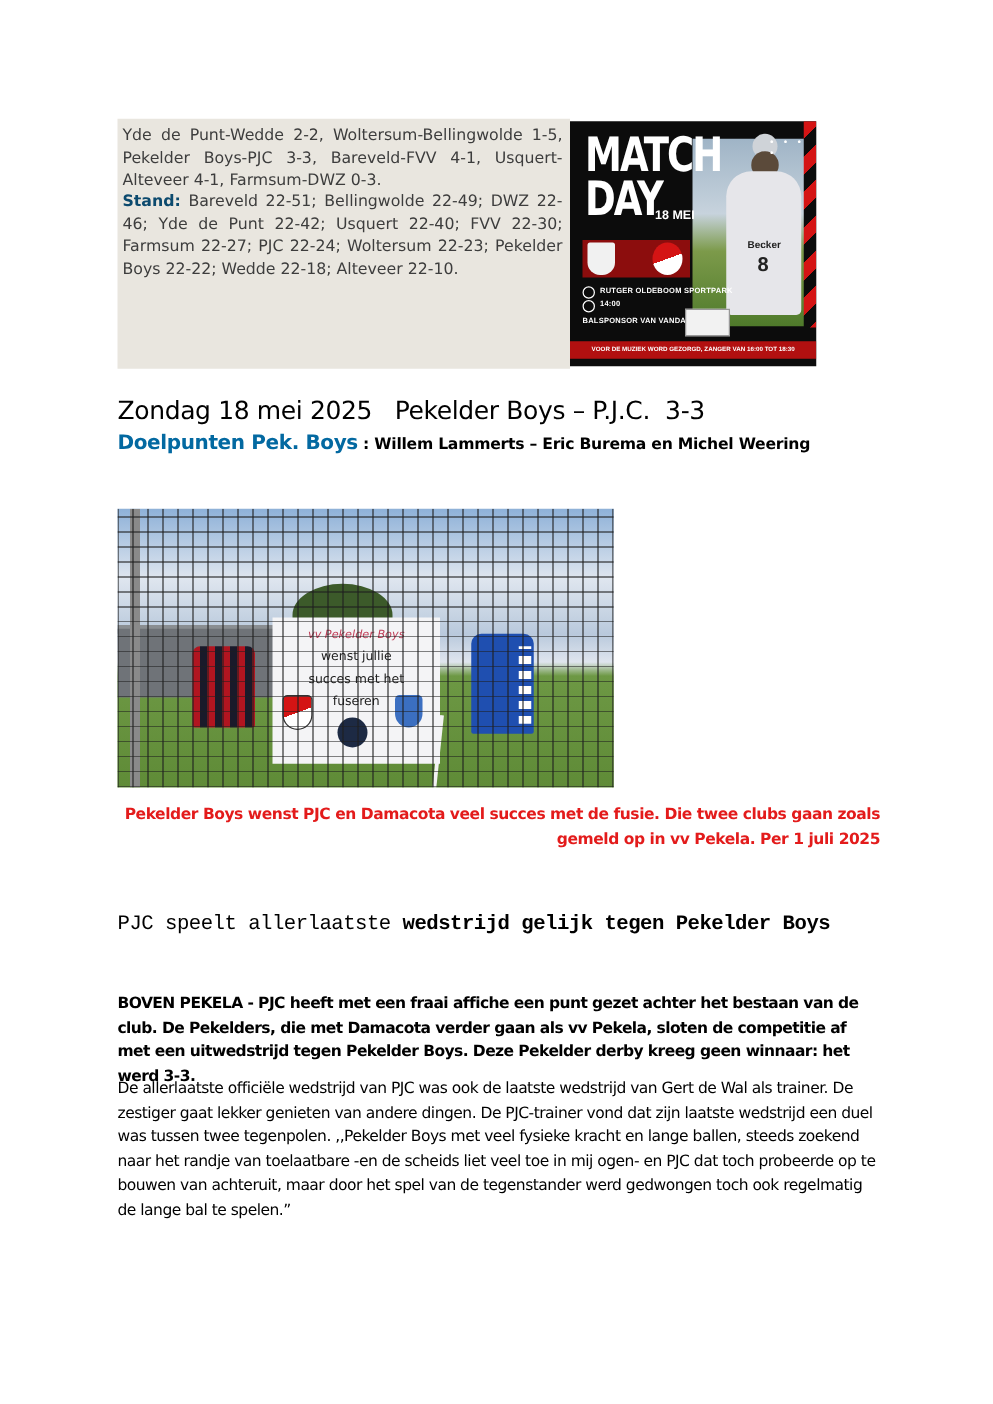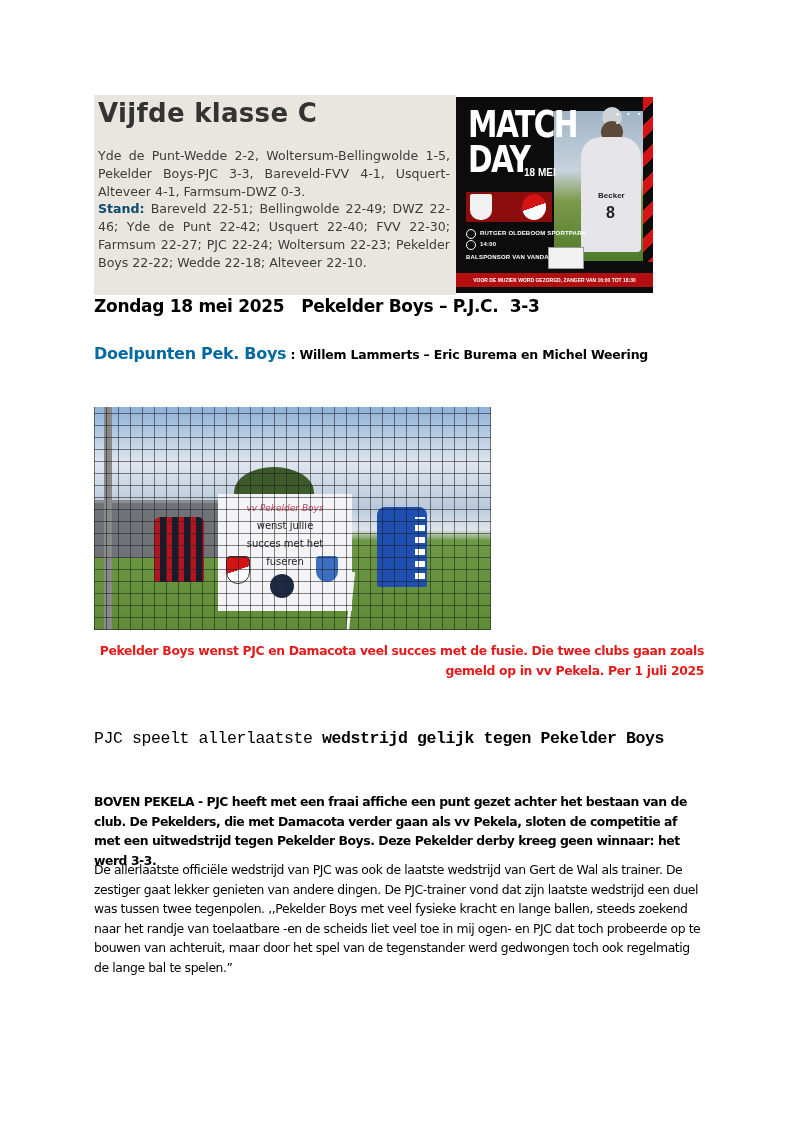--- a/index.html
+++ b/index.html
@@ -37,21 +37,21 @@
     .poster .vs { position: absolute; left: 46px; top: 101px; color: #fff; font-size: 13px; font-style: italic; font-weight: bold; margin-left: 23px; }
     .poster .logo-r { position: absolute; left: 66px; top: 97px; width: 24px; height: 26px; border-radius: 50%;
                       background: linear-gradient(160deg, #d41414 50%, #fff 50%); }
     .poster .info { position: absolute; left: 10px; color: #fff; font-size: 6px; font-weight: bold; letter-spacing: 0.2px; }
     .poster .pin { position: absolute; left: 10px; width: 8px; height: 8px; border: 1px solid #fff; border-radius: 50%; }
     .poster .sponsor-box { position: absolute; left: 92px; top: 150px; width: 34px; height: 20px; background: #f2f2f2; border: 1px solid #999; }
     .poster .footer { position: absolute; left: 0; top: 176px; width: 197px; height: 14px; background: #b21010; color: #fff;
                       font-size: 5px; font-weight: bold; text-align: center; line-height: 14px; white-space: nowrap; }
 
     
-    .h-match { left: 94px; top: 296px; font-size: 17px; font-weight: bold; font-family: "DejaVu Sans", sans-serif; letter-spacing: -0.3px; white-space: pre; }
+    .h-match { left: 94px; top: 316px; font-size: 20px; font-weight: normal; font-family: "DejaVu Sans", sans-serif; letter-spacing: -0.3px; white-space: pre; }
     .scorers { left: 94px; top: 344px; white-space: nowrap; font-family: "DejaVu Sans", sans-serif; }
     .scorers .lbl { color: #0369a1; font-size: 16px; font-weight: bold; letter-spacing: -0.3px; }
     .scorers .names { color: #000; font-size: 12.5px; font-weight: bold; letter-spacing: -0.2px; }
 
     
     .photo-main { left: 94px; top: 407px; width: 397px; height: 223px; overflow: hidden;
                   background: linear-gradient(180deg, #8eb1d8 0%, #dfe6ef 25%, #b9c9dc 45%, #dfe5ee 55%, #6d9844 60%, #5f8b37 100%); }
     .net { position: absolute; inset: 0;
            background-image: repeating-linear-gradient(0deg, rgba(30,30,30,0.55) 0 1px, transparent 1px 12px),
                              repeating-linear-gradient(90deg, rgba(30,30,30,0.55) 0 1px, transparent 1px 12px); }
@@ -80,21 +80,20 @@
     .art-title .bold { font-weight: bold; }
     .lead { left: 94px; top: 792px; width: 610px; font-size: 12.4px; font-weight: bold; line-height: 19.5px;
             font-family: "DejaVu Sans", sans-serif; letter-spacing: -0.45px; }
     .body { left: 94px; top: 860px; width: 610px; font-size: 12.4px; line-height: 19.6px;
             font-family: "DejaVu Sans", sans-serif; letter-spacing: -0.4px; }
   </style>
 </head>
 <body>
 
 <div class="abs clip">
-  <div class="clip-title">Vijfde klasse C</div>
   <div class="clip-body">
     <span>Yde de Punt-Wedde 2-2, Woltersum-Bellingwolde 1-5, Pekelder Boys-PJC 3-3, Bareveld-FVV 4-1, Usquert-Alteveer 4-1, Farmsum-DWZ 0-3.</span>
     <br>
     <b>Stand:</b>
     <span>Bareveld 22-51; Bellingwolde 22-49; DWZ 22-46; Yde de Punt 22-42; Usquert 22-40; FVV 22-30; Farmsum 22-27; PJC 22-24; Woltersum 22-23; Pekelder Boys 22-22; Wedde 22-18; Alteveer 22-10.</span>
   </div>
 </div>
 
 <div class="abs poster">
   <div class="photo"></div>

